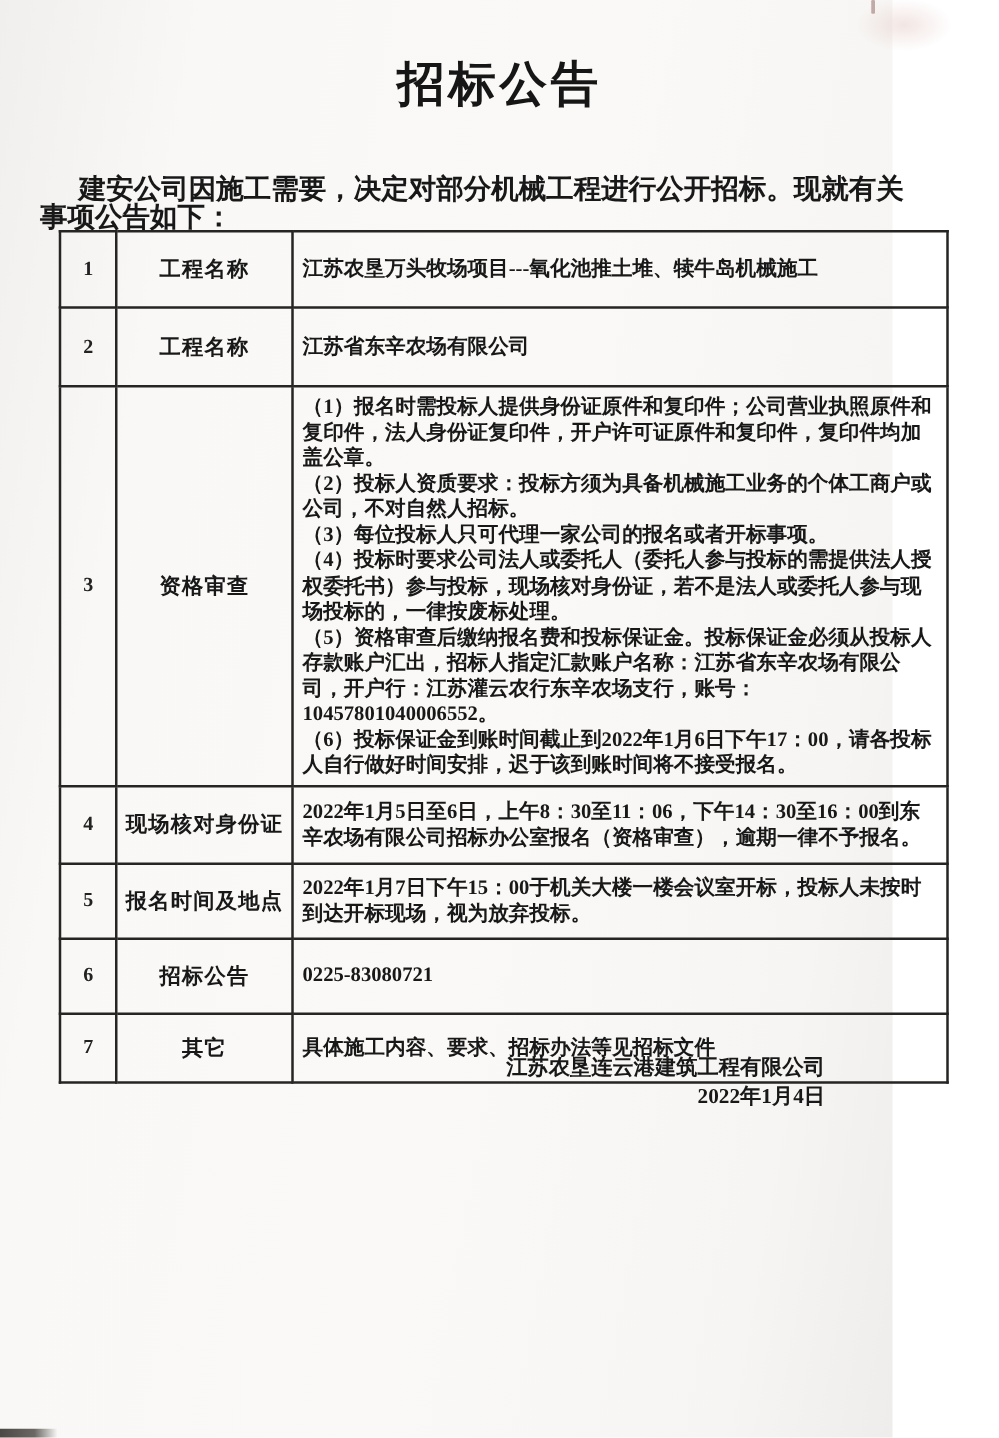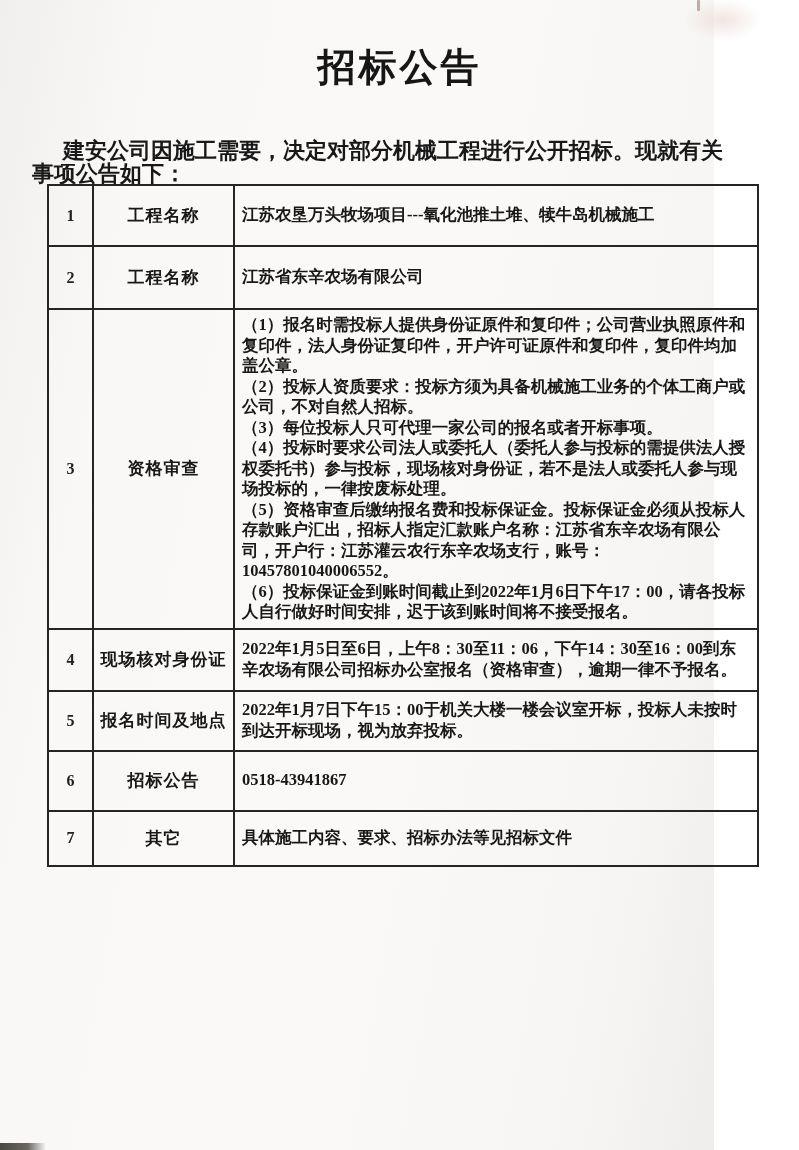--- a/index.html
+++ b/index.html
@@ -149,26 +149,30 @@
         <td class="content">2022年1月5日至6日，上午8：30至11：06，下午14：30至16：00到东辛农场有限公司招标办公室报名（资格审查），逾期一律不予报名。</td>
       </tr>
       <tr class="r5">
         <td class="num">5</td>
         <td class="label">报名时间及地点</td>
         <td class="content">2022年1月7日下午15：00于机关大楼一楼会议室开标，投标人未按时到达开标现场，视为放弃投标。</td>
       </tr>
       <tr class="r6">
         <td class="num">6</td>
         <td class="label">招标公告</td>
-        <td class="content">0518-43941867</td>
+        <td class="content">0225-83080721</td>
       </tr>
       <tr class="r7">
         <td class="num">7</td>
         <td class="label">其它</td>
         <td class="content">具体施工内容、要求、招标办法等见招标文件</td>
       </tr>
     </tbody>
   </table>
 
+  <div class="footer">
+    <div>江苏农垦连云港建筑工程有限公司</div>
+    <div>2022年1月4日</div>
+  </div>
 
   <div class="corner-artifact"></div>
 
 </div>
 
 </body></html>

